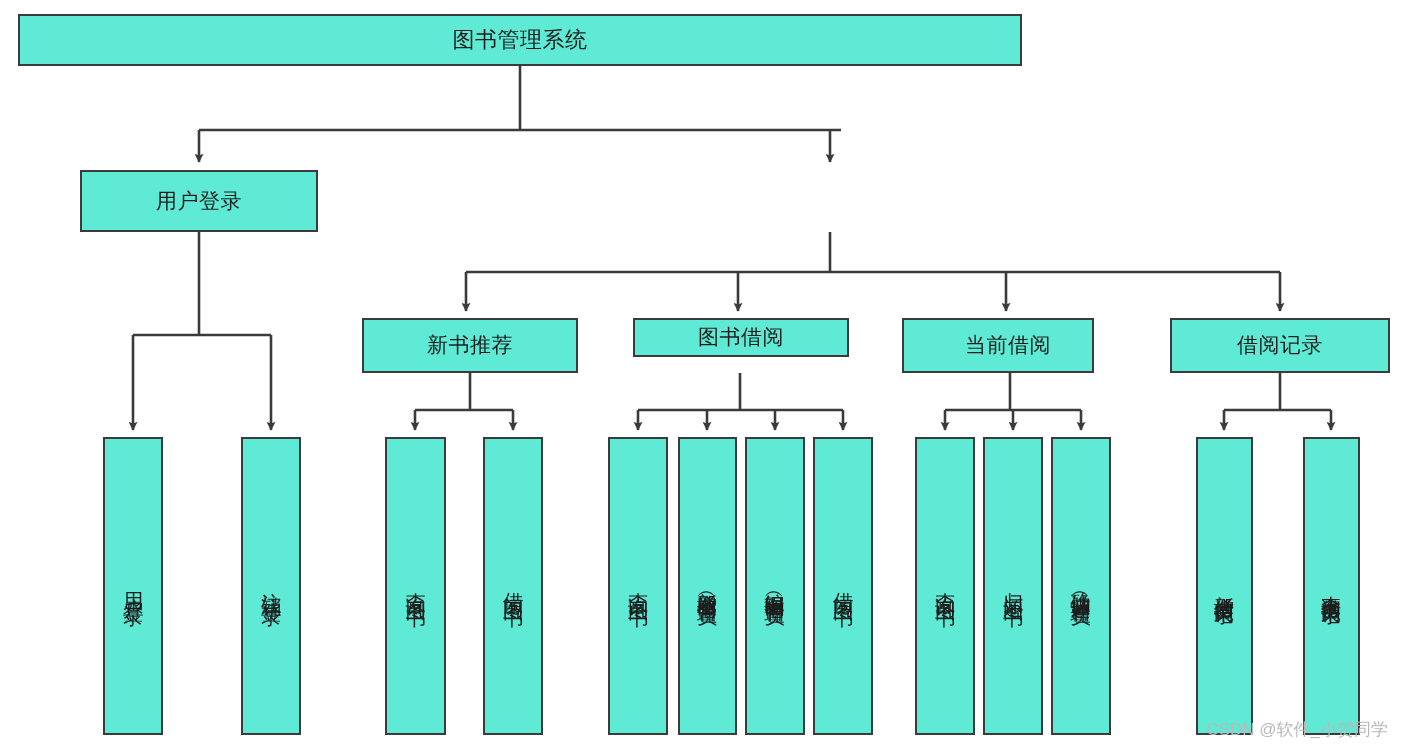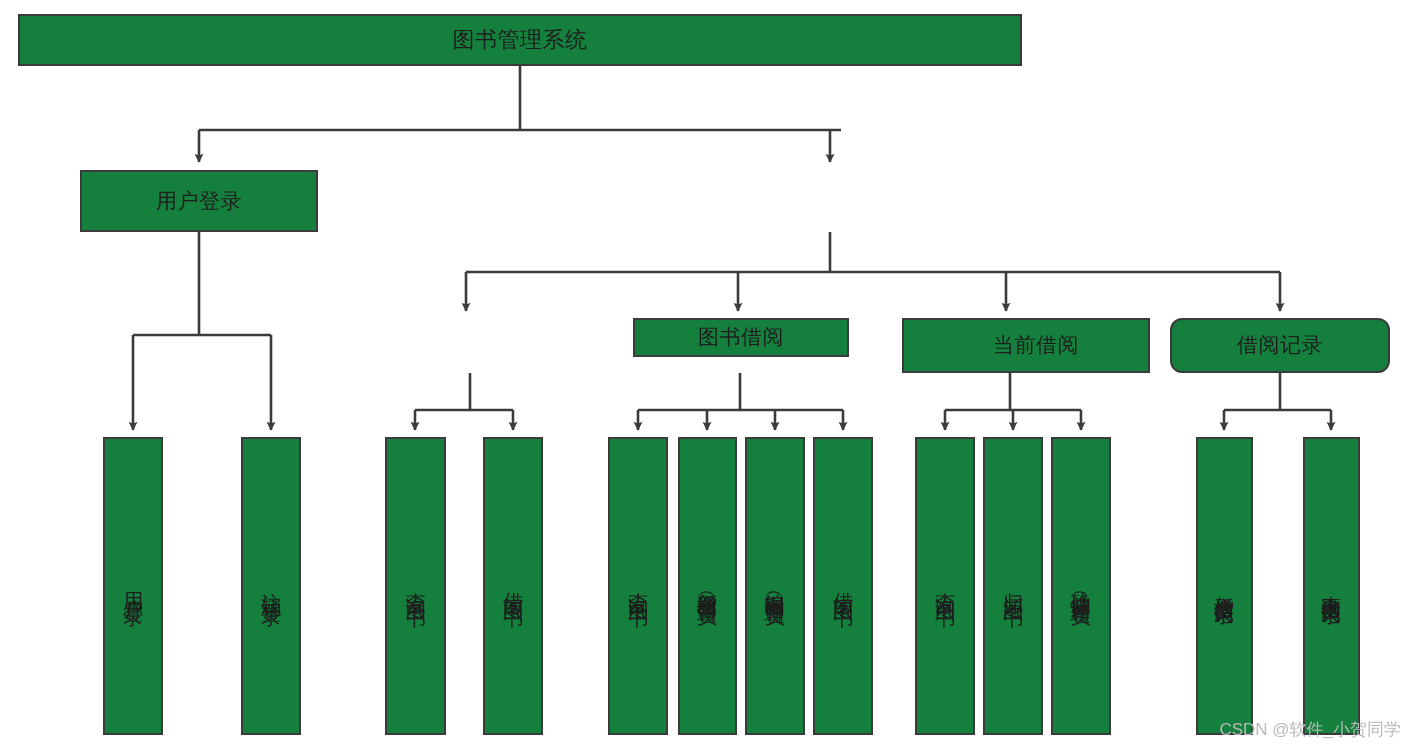--- a/index.html
+++ b/index.html
@@ -23,21 +23,21 @@
     left: 0;
     top: 0;
     width: 1405px;
     height: 747px;
     pointer-events: none;
   }
   .node {
     position: absolute;
     box-sizing: border-box;
     border: 2.2px solid #3b3b3b;
-    background: #15803d;
+    background: #5eead4;
     display: flex;
     align-items: center;
     justify-content: center;
     color: #1d1d1d;
     line-height: 1.05;
   }
   .node .node-label {
     display: block;
     text-align: center;
     white-space: nowrap;
@@ -63,21 +63,21 @@
     letter-spacing: 5px;
     white-space: nowrap;
     line-height: 1;
   }
   .node.v.overflow .node-label {
     letter-spacing: 2px;
     font-size: 20px;
   }
   #watermark {
     position: absolute;
-    right: 4px;
+    right: 17px;
     bottom: 6px;
     font-size: 17px;
     color: #b9b9b9;
     white-space: nowrap;
     user-select: none;
   }
 </style>
 </head>
 <body>
 
@@ -134,27 +134,30 @@
   </svg>
 
   <div class="node h root" style="left:18px; top:14px; width:1004px; height:52px;">
     <span class="node-label">图书管理系统</span>
   </div>
 
   <div class="node h" style="left:80px; top:170px; width:238px; height:62px;">
     <span class="node-label">用户登录</span>
   </div>
 
+  <div class="node h" style="left:362px; top:318px; width:216px; height:55px;">
+    <span class="node-label">新书推荐</span>
+  </div>
   <div class="node h" style="left:633px; top:318px; width:216px; height:39px;">
     <span class="node-label">图书借阅</span>
   </div>
-  <div class="node h" style="left:902px; top:318px; width:248px; height:55px;padding-left:20px;">
+  <div class="node h" style="left:902px; top:318px; width:192px; height:55px;padding-left:20px;">
     <span class="node-label">当前借阅</span>
   </div>
-  <div class="node h" style="left:1170px; top:318px; width:220px; height:55px;border-radius:12px;">
+  <div class="node h" style="left:1170px; top:318px; width:220px; height:55px;">
     <span class="node-label">借阅记录</span>
   </div>
 
   <div class="node v" style="left:103px; top:437px; width:60px; height:298px;">
     <span class="node-label">用户登录</span>
   </div>
   <div class="node v" style="left:241px; top:437px; width:60px; height:298px;">
     <span class="node-label">注销登录</span>
   </div>
 

